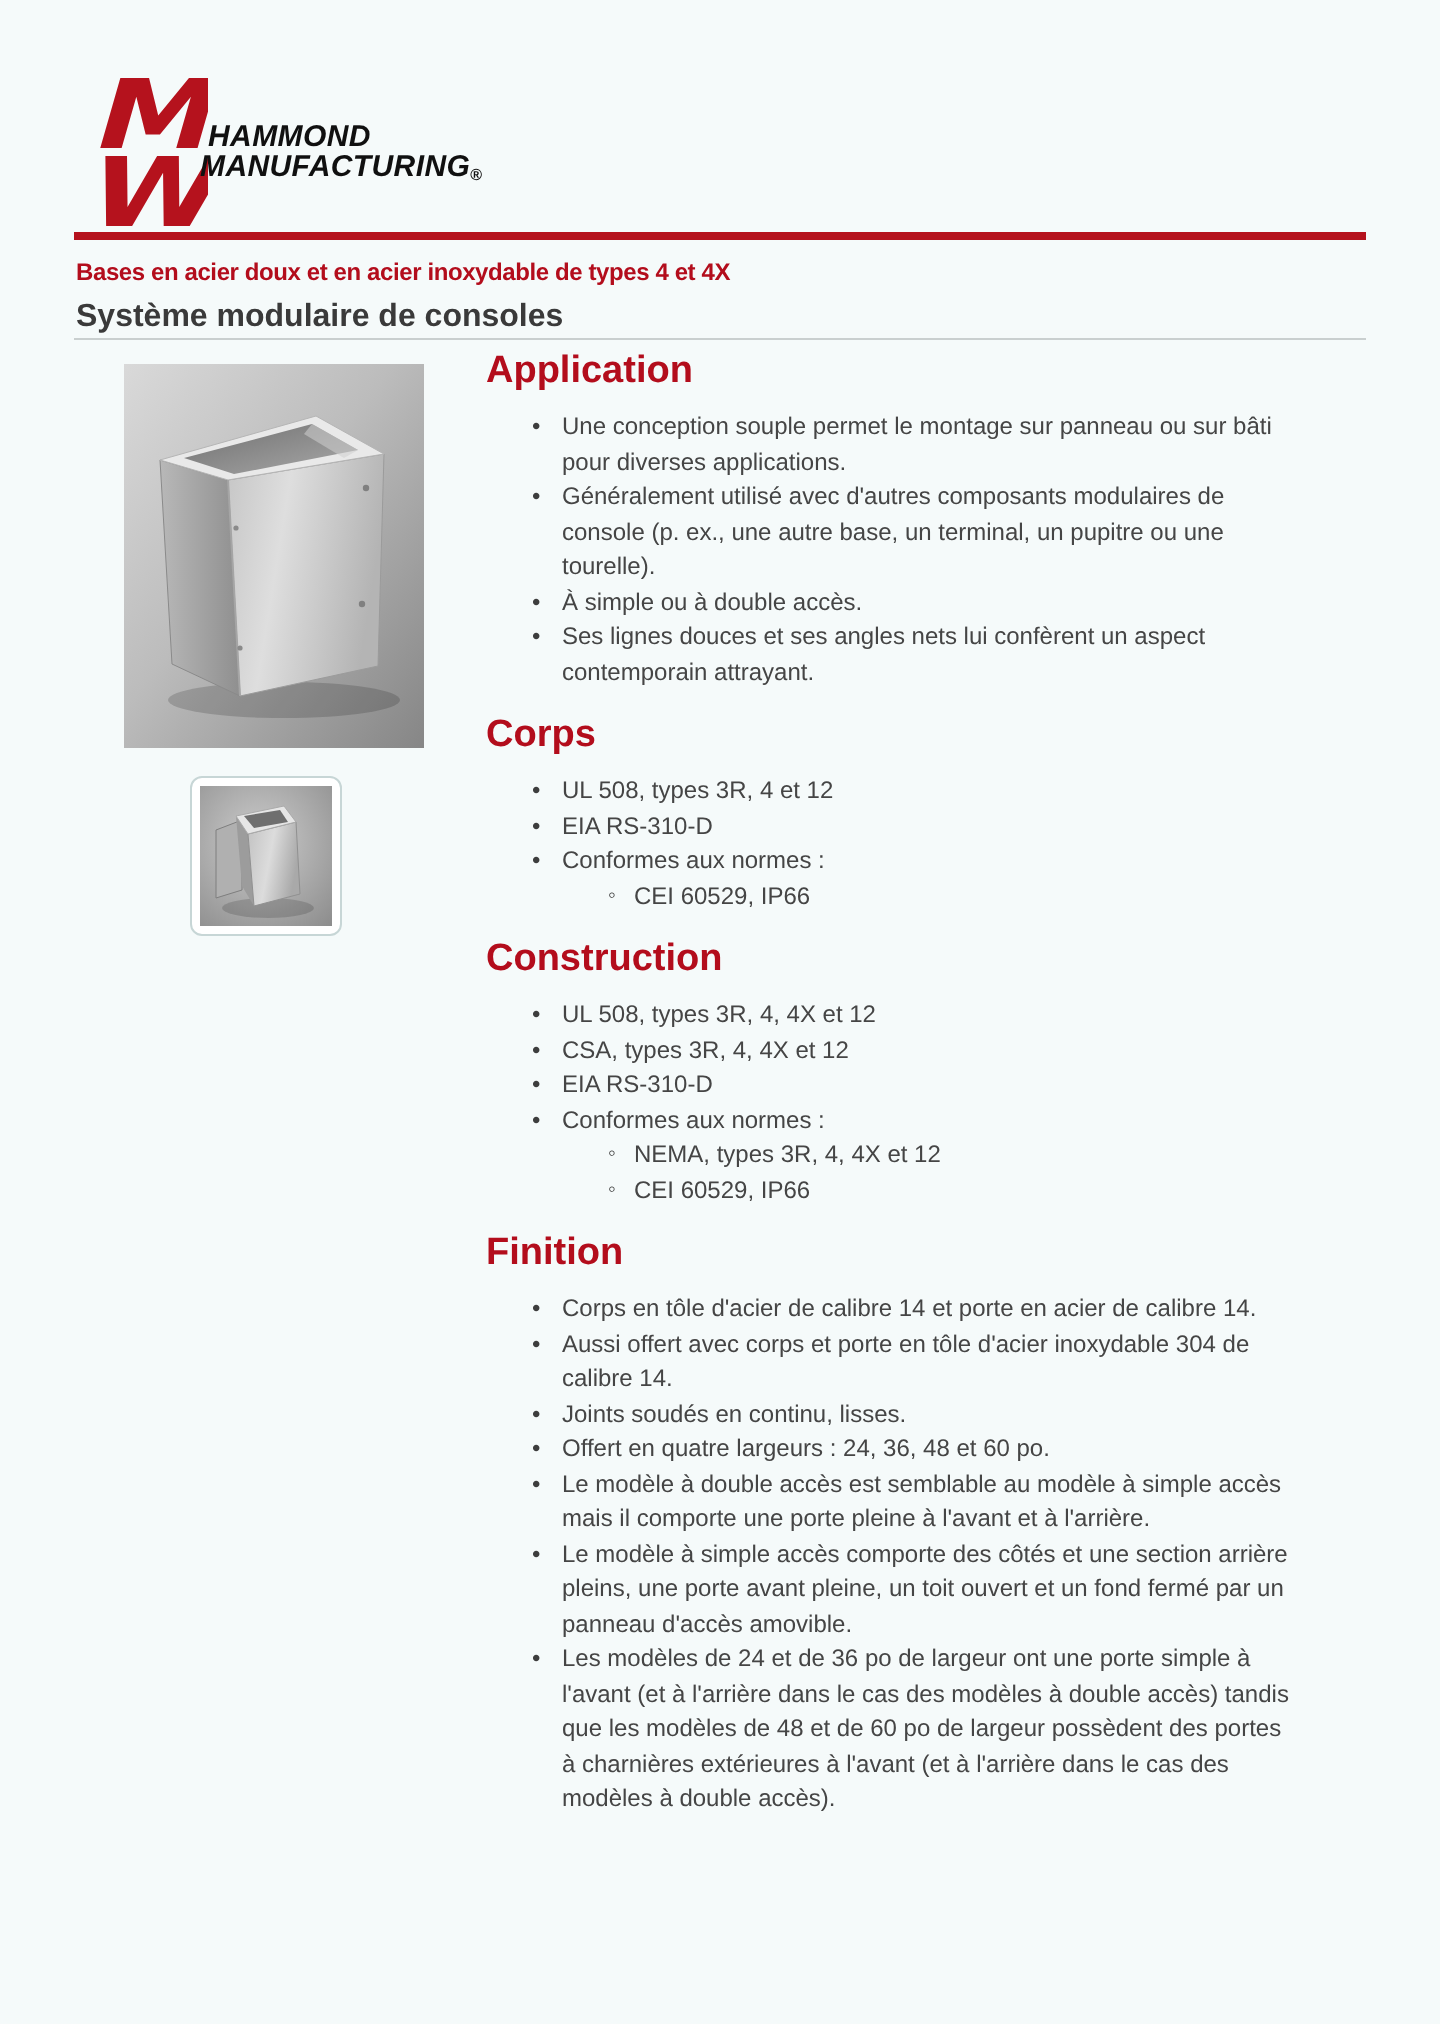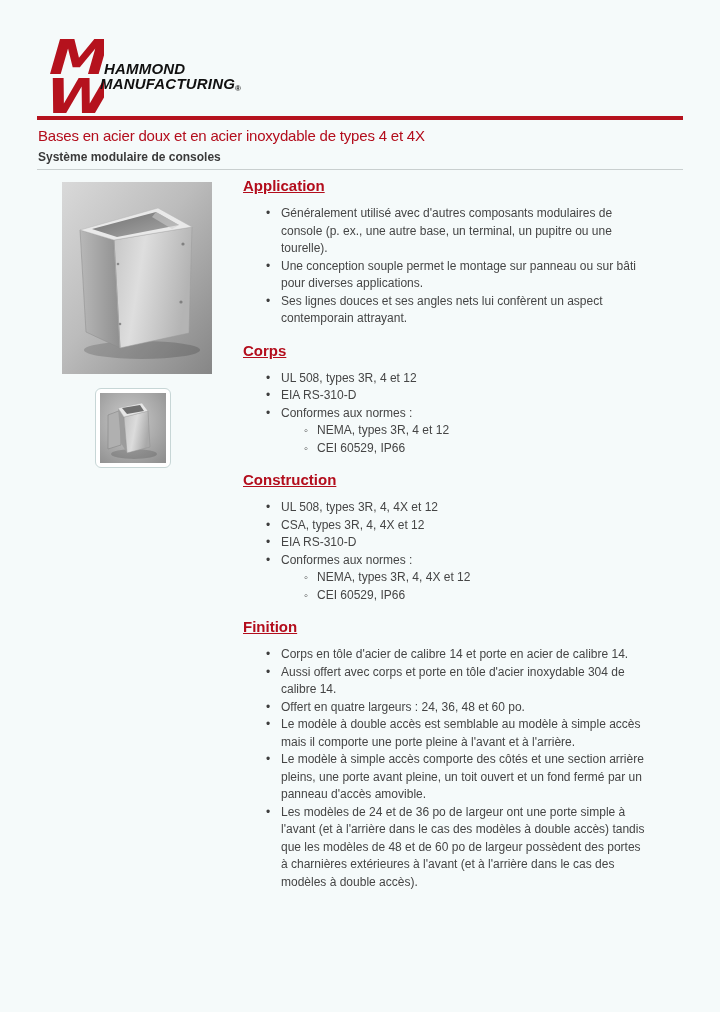--- a/index.html
+++ b/index.html
@@ -21,40 +21,40 @@
   .logo-text{
     position:absolute;left:100px;top:41px;
     font-style:italic;font-weight:bold;color:#101010;
     font-size:15px;line-height:15px;letter-spacing:.2px;white-space:nowrap;margin-top:20px;
   }
   .logo-text .l1{padding-left:4px;display:block;}
   .logo-text .reg{font-size:8px;font-style:normal;vertical-align:-2px;}
   .red-rule{position:absolute;left:37px;top:116px;width:646px;height:4px;background:var(--brand-red);}
   .doc-title{
     position:absolute;left:38px;top:124px;width:646px;margin:0;
-    color:var(--heading-red);font-size:15px;line-height:24px;font-weight:normal;letter-spacing:-.2px;
+    color:var(--heading-red);font-size:12px;line-height:24px;font-weight:bold;letter-spacing:-.2px;
   }
   .doc-subtitle{
     position:absolute;left:38px;top:150px;margin:0;
-    color:var(--subtitle-text);font-size:12px;font-weight:bold;
+    color:var(--subtitle-text);font-size:16px;font-weight:bold;
   }
   .gray-rule{position:absolute;left:37px;top:169px;width:646px;height:1px;background:var(--rule-gray);}
   
   .photo-main{position:absolute;left:62px;top:182px;width:150px;height:192px;}
   .thumb-card{
     position:absolute;left:95px;top:388px;width:66px;height:70px;
     background:#ffffff;border:1px solid #c7d6d6;border-radius:6px;padding:4px;
   }
   .thumb-card svg{display:block;}
   
   .content{position:absolute;left:243px;top:178px;width:403px;}
   section.sec{margin:0 0 15px 0;}
   section.sec h2{
     margin:0 0 11px 0;color:var(--heading-red);
-    font-size:15px;line-height:16px;font-weight:bold;text-decoration:underline;
+    font-size:19px;line-height:16px;font-weight:bold;
   }
   ul.blist{list-style:none;margin:0;padding:0 0 0 38px;color:var(--body-text);font-size:12px;line-height:17.5px;}
   ul.blist > li{position:relative;margin:0;}
   ul.blist > li::before{
     content:"\2022";position:absolute;left:-15px;top:0;
     font-size:12px;color:#3d3d3d;
   }
   ul.sublist{list-style:none;margin:0;padding:0 0 0 36px;}
   ul.sublist > li{position:relative;}
   ul.sublist > li::before{
@@ -139,32 +139,32 @@
       <polygon points="24,24 48,18 50,54 27,60" fill="url(#tfront)" stroke="#909090" stroke-width=".5"></polygon>
       <polygon points="24,24 18,15 42,10 48,18" fill="#e6e6e6" stroke="#aaa" stroke-width=".5"></polygon>
       <polygon points="27,21 22,15 40,12 44,18" fill="#6f6f6f"></polygon>
     </svg>
   </div>
 
   <div class="content">
       <section class="sec">
         <h2>Application</h2>
         <ul class="blist">
+          <li>Une conception souple permet le montage sur panneau ou sur bâti pour diverses applications.</li>
           <li>Généralement utilisé avec d'autres composants modulaires de console (p. ex., une autre base, un terminal, un pupitre ou une tourelle).</li>
-          <li>Une conception souple permet le montage sur panneau ou sur bâti pour diverses applications.</li>
+          <li>À simple ou à double accès.</li>
           <li>Ses lignes douces et ses angles nets lui confèrent un aspect contemporain attrayant.</li>
         </ul>
       </section>
       <section class="sec">
         <h2>Corps</h2>
         <ul class="blist">
           <li>UL 508, types 3R, 4 et 12</li>
           <li>EIA RS-310-D</li>
           <li>Conformes aux normes :<ul class="sublist">
-              <li>NEMA, types 3R, 4 et 12</li>
               <li>CEI 60529, IP66</li>
             </ul></li>
         </ul>
       </section>
       <section class="sec">
         <h2>Construction</h2>
         <ul class="blist">
           <li>UL 508, types 3R, 4, 4X et 12</li>
           <li>CSA, types 3R, 4, 4X et 12</li>
           <li>EIA RS-310-D</li>
@@ -172,20 +172,21 @@
               <li>NEMA, types 3R, 4, 4X et 12</li>
               <li>CEI 60529, IP66</li>
             </ul></li>
         </ul>
       </section>
       <section class="sec">
         <h2>Finition</h2>
         <ul class="blist">
           <li>Corps en tôle d'acier de calibre 14 et porte en acier de calibre 14.</li>
           <li>Aussi offert avec corps et porte en tôle d'acier inoxydable 304 de calibre 14.</li>
+          <li>Joints soudés en continu, lisses.</li>
           <li>Offert en quatre largeurs : 24, 36, 48 et 60 po.</li>
           <li>Le modèle à double accès est semblable au modèle à simple accès mais il comporte une porte pleine à l'avant et à l'arrière.</li>
           <li>Le modèle à simple accès comporte des côtés et une section arrière pleins, une porte avant pleine, un toit ouvert et un fond fermé par un panneau d'accès amovible.</li>
           <li>Les modèles de 24 et de 36 po de largeur ont une porte simple à l'avant (et à l'arrière dans le cas des modèles à double accès) tandis que les modèles de 48 et de 60 po de largeur possèdent des portes à charnières extérieures à l'avant (et à l'arrière dans le cas des modèles à double accès).</li>
         </ul>
       </section>
     </div>
 
 </div>
 

